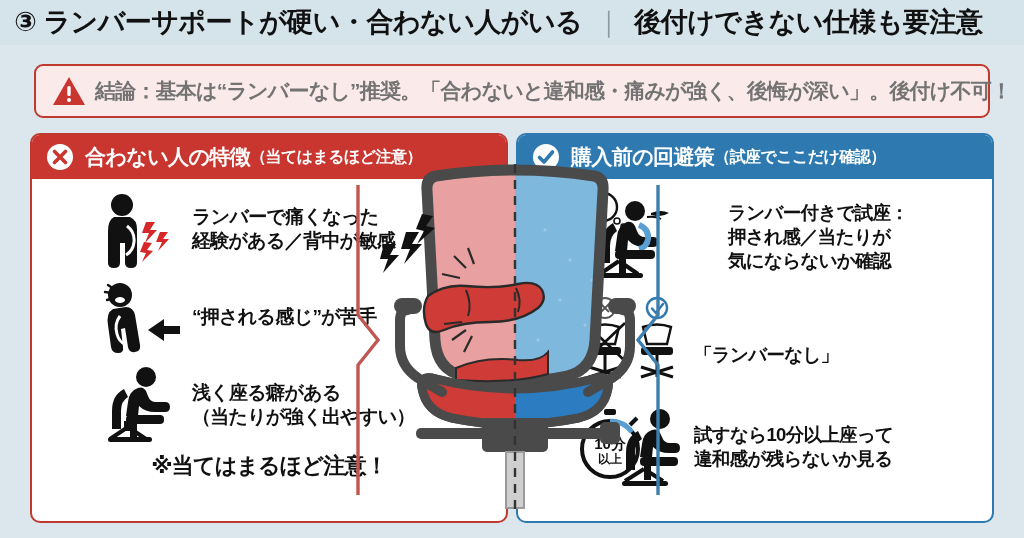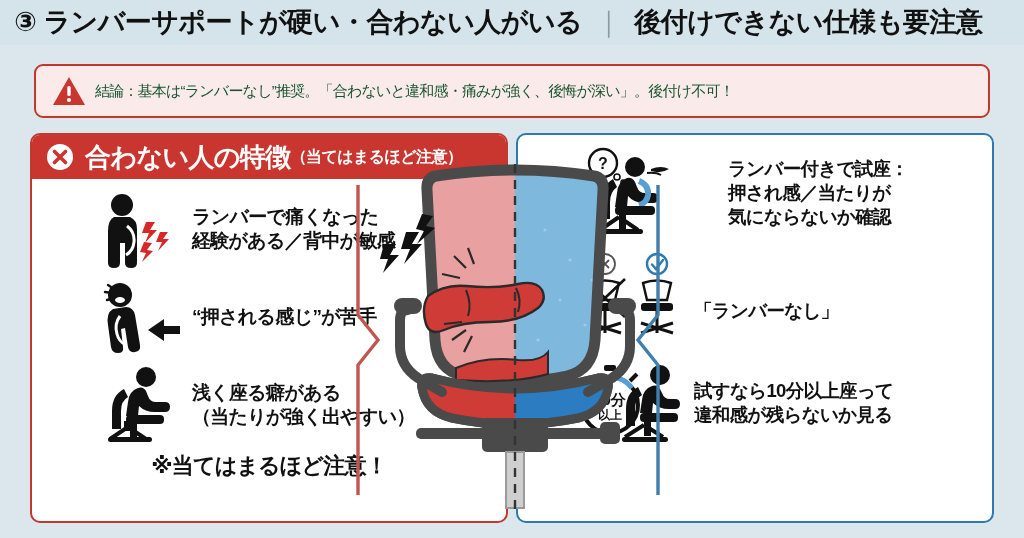--- a/index.html
+++ b/index.html
@@ -29,43 +29,43 @@
     position:absolute;left:34px;top:64px;width:956px;height:54px;
     background:#fbeaea;
     border:2px solid #c0392f;
     border-radius:9px;
     box-sizing:border-box;
     display:flex;align-items:center;
     padding-left:16px;
   }
   #alert-icon{width:34px;height:31px;flex:0 0 auto;margin-right:9px;}
   #alert-text{
-    font-size:15px;font-weight:normal;white-space:nowrap;
-    letter-spacing:-0.8px;color:#14532d;
+    font-size:21px;font-weight:bold;white-space:nowrap;
+    letter-spacing:-0.8px;color:#737373;
   }
 
   
   .panel{
     position:absolute;top:133px;width:478px;height:390px;
     background:#ffffff;
     border-radius:10px;
     box-sizing:border-box;
     overflow:hidden;
   }
   #panel-left{left:30px;border:2px solid #c0392f;}
   #panel-right{left:516px;border:2px solid #2e7ab0;}
   .panel-header{
     height:44px;display:flex;align-items:center;padding-left:14px;
     box-sizing:border-box;
   }
   #panel-left .panel-header{background:#c9352f;}
   #panel-right .panel-header{background:#2e7ab0;}
   .panel-header .hdr-icon{width:28px;height:28px;flex:0 0 auto;margin-right:11px;}
   .panel-header .hdr-title{
-    color:#fff;font-size:26px;font-weight:bold;white-space:nowrap;
+    color:#fff;font-size:21px;font-weight:bold;white-space:nowrap;
     letter-spacing:-0.6px;
   }
   .panel-header .hdr-sub{
     color:#fff;font-size:16px;font-weight:bold;white-space:nowrap;
     letter-spacing:-0.6px;
   }
 
   .panel-body{padding:6px 0 0 0;}
 
   .row{display:flex;align-items:center;margin-left:48px;}
@@ -199,20 +199,30 @@
         <span>浅く座る癖がある</span><br>
         <span>（当たりが強く出やすい）</span>
       </span>
     </div>
 
     <div id="left-note">※当てはまるほど注意！</div>
   </div>
 </div>
 
 <div class="panel" id="panel-right">
+  <div class="panel-header">
+    <span class="hdr-icon">
+      <svg width="28" height="28" viewBox="0 0 28 28">
+        <circle cx="14" cy="14" r="13" fill="#fff"></circle>
+        <path d="M7.5 14.5 L12 19 L20.5 9" stroke="#2e7ab0" stroke-width="3.6" fill="none" stroke-linecap="round" stroke-linejoin="round"></path>
+      </svg>
+    </span>
+    <span class="hdr-title">購入前の回避策</span>
+    <span class="hdr-sub">（試座でここだけ確認）</span>
+  </div>
 
   <div class="panel-body">
 
     <div class="row" id="r-row-0">
       <span class="ico">
         <svg width="108" height="92" viewBox="0 0 108 92">
           <circle cx="22" cy="16" r="14" fill="none" stroke="#111" stroke-width="2.4"></circle>
           <text x="22" y="22" font-size="16" font-family="Liberation Sans, sans-serif" font-weight="bold" fill="#111" text-anchor="middle">?</text>
           <circle cx="36" cy="30" r="3" fill="none" stroke="#111" stroke-width="1.6"></circle>
           <circle cx="42" cy="35" r="2" fill="none" stroke="#111" stroke-width="1.4"></circle>

